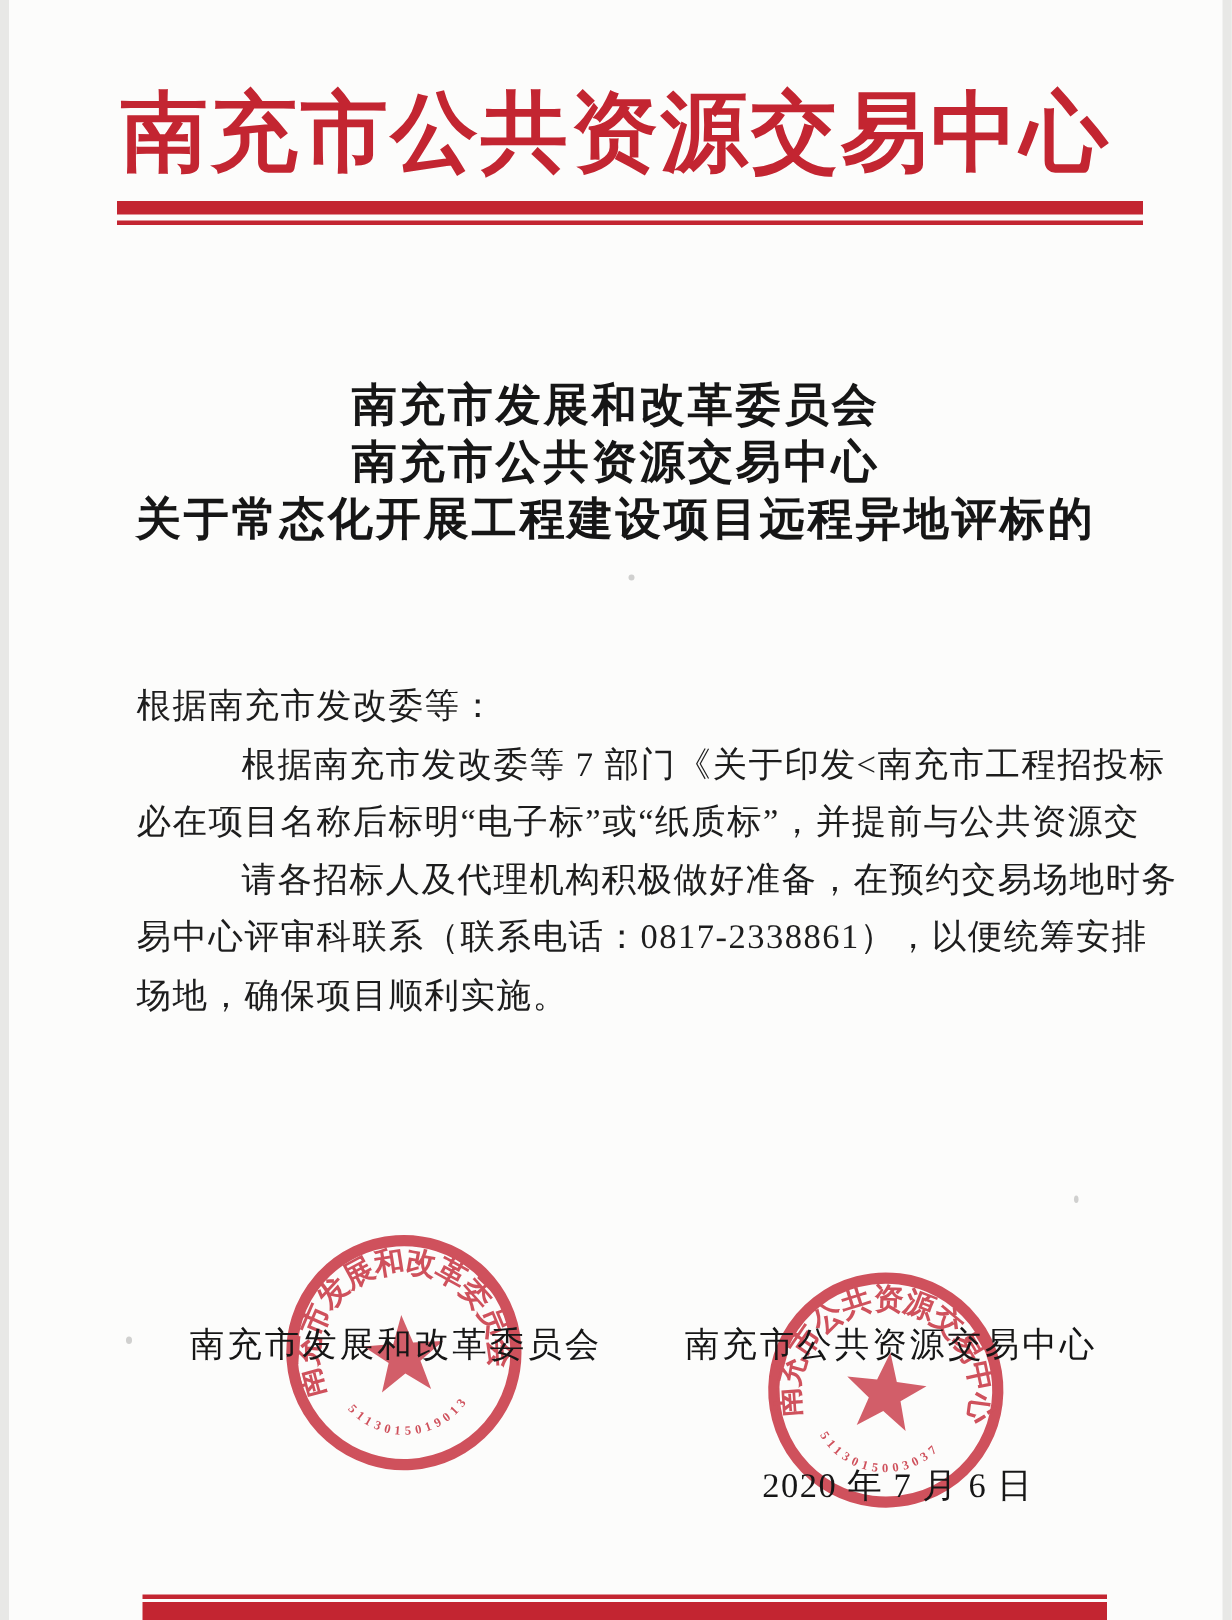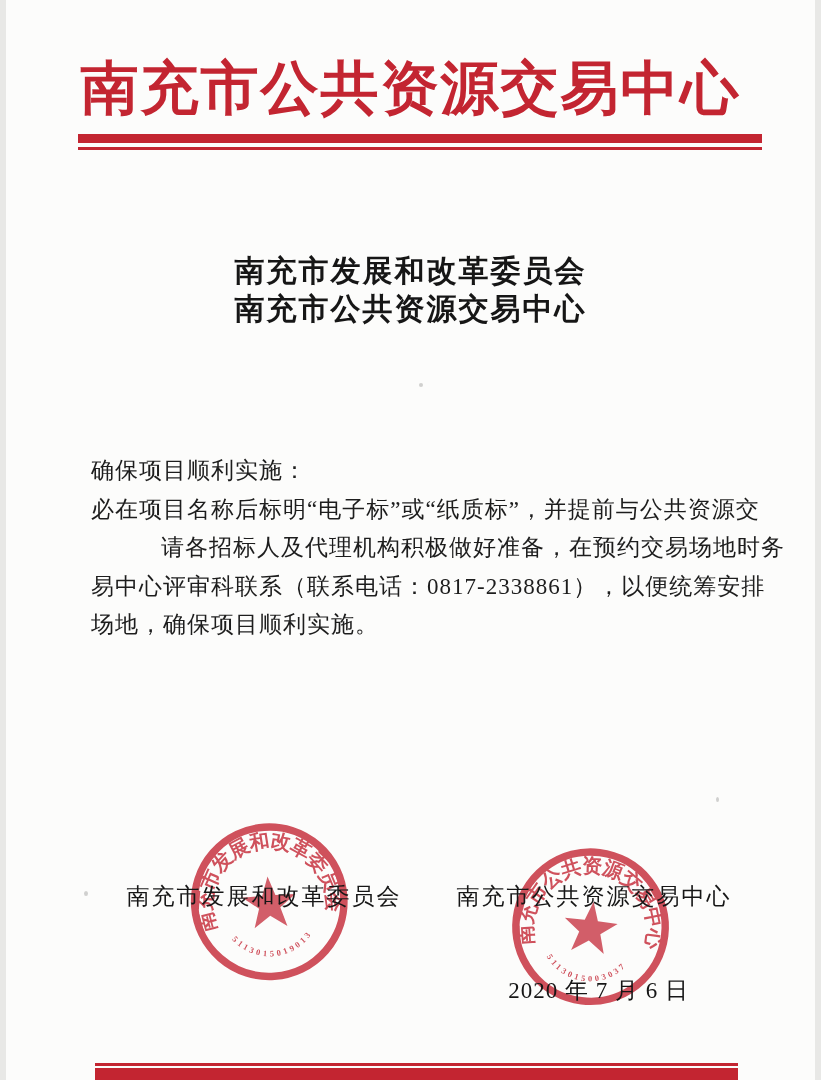--- a/index.html
+++ b/index.html
@@ -57,24 +57,26 @@
 
 <div class="page">
 
   <div class="masthead">南充市公共资源交易中心</div>
   <div class="rule rule-thick-top"></div>
   <div class="rule rule-thin-top"></div>
 
   <div class="doc-title">
     <div class="t-line">南充市发展和改革委员会</div>
     <div class="t-line">南充市公共资源交易中心</div>
+    <div class="t-line">关于常态化开展工程建设项目远程异地评标的</div>
   </div>
 
   <div class="body-text">
-    <div class="b-line">确保项目顺利实施：</div>
+    <div class="b-line">根据南充市发改委等：</div>
+    <div class="b-line indent">根据南充市发改委等 7 部门《关于印发&lt;南充市工程招投标</div>
     <div class="b-line">必在项目名称后标明“电子标”或“纸质标”，并提前与公共资源交</div>
     <div class="b-line indent">请各招标人及代理机构积极做好准备，在预约交易场地时务</div>
     <div class="b-line">易中心评审科联系（联系电话：0817-2338861），以便统筹安排</div>
     <div class="b-line">场地，确保项目顺利实施。</div>
   </div>
 
   <svg class="seal seal-left" width="168" height="168" viewBox="0 0 180 180">
     <defs>
       <path id="arcLtop" d="M 32,120 A 62,62 0 1 1 148,120" fill="none"></path>
       <path id="arcLbot" d="M 46,130 A 54,54 0 0 0 134,130" fill="none"></path>

